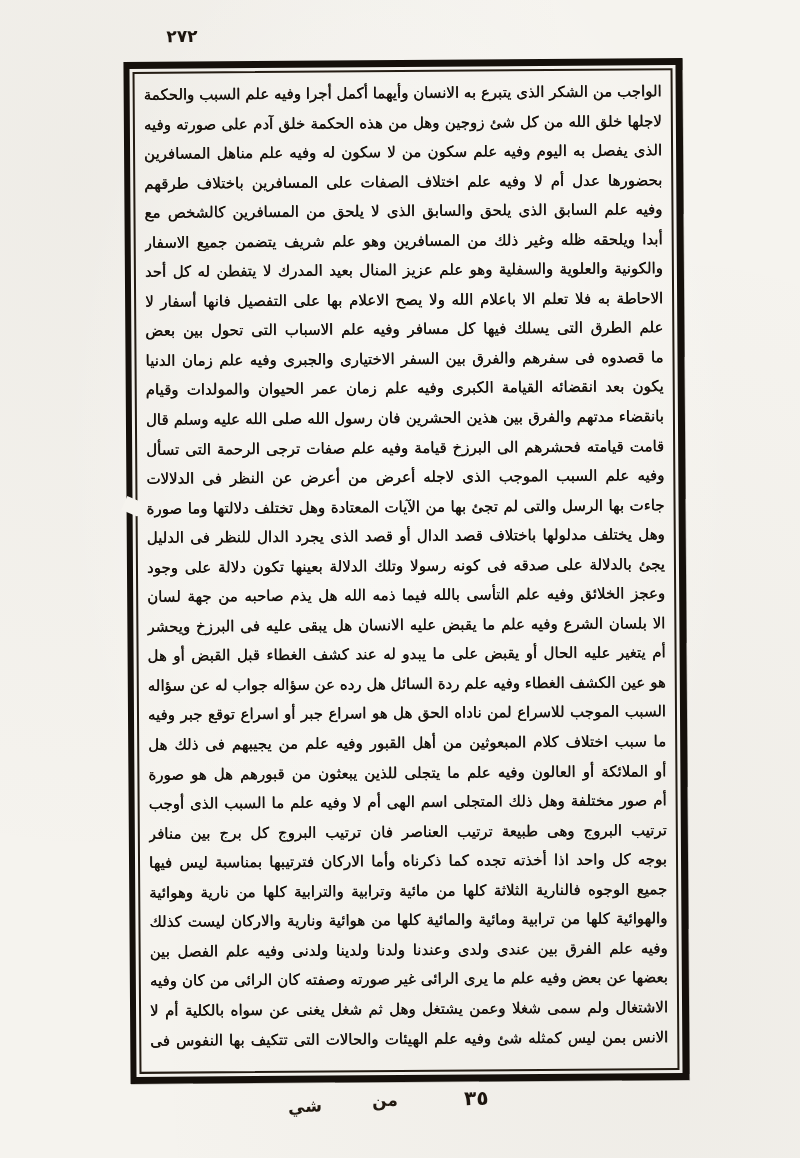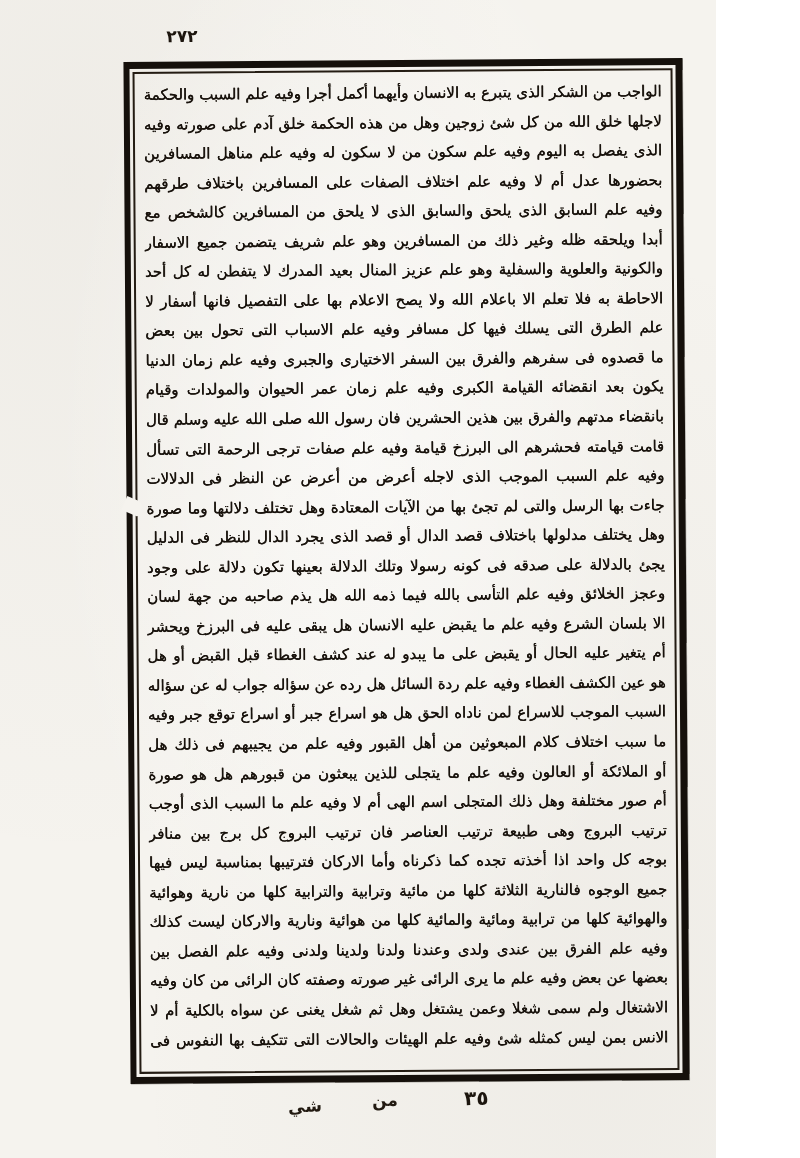--- a/index.html
+++ b/index.html
@@ -3,21 +3,21 @@
 <meta charset="utf-8">
 <style>
   html, body {
     margin: 0; padding: 0;
     width: 800px; height: 1158px;
     overflow: hidden;
     font-family: "DejaVu Sans", sans-serif;
   }
   .page {
     position: relative;
-    width: 716px; height: 1158px;
+    width: 800px; height: 1158px;
     background-color: #f5f3ee;
     background-image:
       radial-gradient(ellipse at 50% 40%, rgba(255,255,255,0.55) 0%, rgba(255,255,255,0) 60%),
       radial-gradient(ellipse at 85% 90%, rgba(120,110,95,0.05) 0%, rgba(0,0,0,0) 55%),
       radial-gradient(ellipse at 10% 15%, rgba(120,110,95,0.05) 0%, rgba(0,0,0,0) 50%);
     color: #18120c;
   }
 
   
   .folio {

